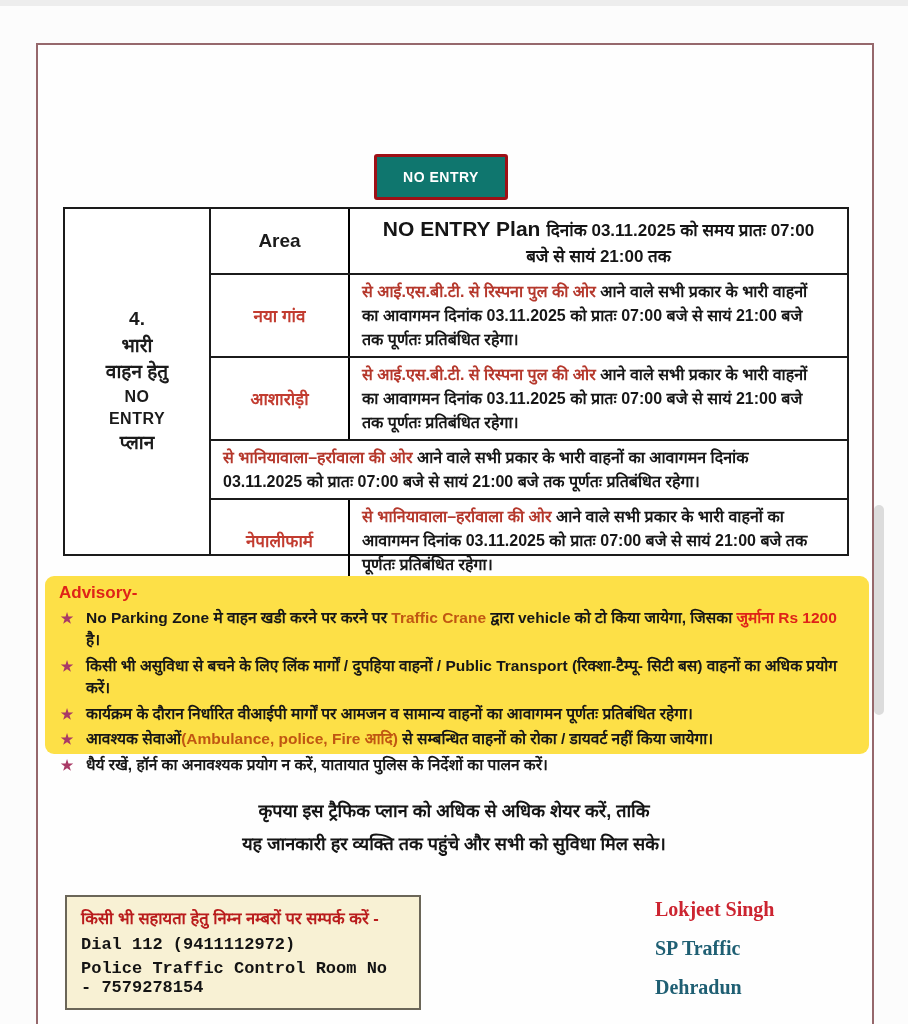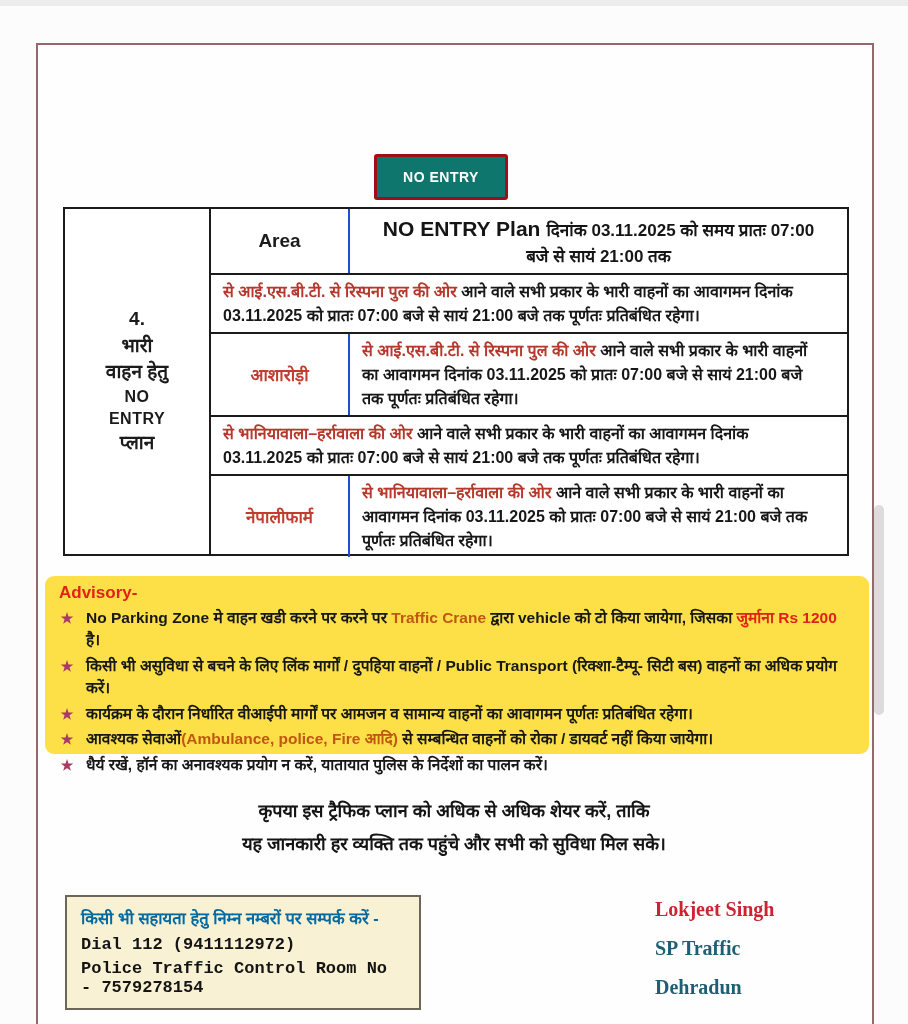--- a/index.html
+++ b/index.html
@@ -31,21 +31,21 @@
     width:144px;border-right:2px solid #1b1b1b;
     display:flex;flex-direction:column;align-items:center;justify-content:center;
     font-weight:bold;font-size:19px;line-height:1.4;text-align:center;color:#1b1b1b;
   }
   .col-group .en{font-size:16px;letter-spacing:.5px;}
   .col-rows{flex:1;display:flex;flex-direction:column;}
   .trow{display:flex;border-bottom:2px solid #1b1b1b;flex:1;}
   .trow:last-child{border-bottom:none;}
   .trow.header{flex:none;height:64px;}
   .cell-area{
-    width:133px;border-right:2px solid #1d4ed8;
+    width:133px;border-right:2px solid #000000;
     display:flex;align-items:center;justify-content:center;
     font-weight:bold;font-size:17px;color:#c23c30;text-align:center;padding:2px;
   }
   .trow.header .cell-area{color:#1b1b1b;font-size:19px;}
   .cell-content{
     flex:1;padding:5px 28px 4px 12px;font-size:16px;font-weight:600;
     line-height:1.5;text-align:left;
   }
   .trow.header .cell-content{
     display:flex;align-items:center;justify-content:flex-start;text-align:center;
@@ -69,21 +69,21 @@
   
   .share-note{
     position:absolute;left:0;top:795px;width:908px;text-align:center;
     font-size:18px;font-weight:bold;color:#141414;line-height:1.85;
   }
   
   .contact-box{
     position:absolute;left:65px;top:895px;width:356px;
     background:#f8f1d4;border:2px solid#6b6658;padding:9px 14px 11px 14px;box-sizing:border-box;
   }
-  .contact-heading{color:#0369a1;font-weight:bold;font-size:16.5px;margin-bottom:6px;}
+  .contact-heading{color:#b91c1c;font-weight:bold;font-size:16.5px;margin-bottom:6px;}
   .contact-line{font-family:Liberation Mono, monospace;font-weight:bold;font-size:17px;color:#141414;margin-top:5px;}
   
   .signature{
     position:absolute;left:655px;top:890px;width:200px;
     font-family:"Liberation Serif", serif;font-weight:bold;font-size:20px;line-height:1.95;
   }
   .sig-name{color:#cc2430;}
   .sig-role,.sig-city{color:#1f5f73;}
   
   .scroll-thumb{
@@ -114,20 +114,21 @@
     <div class="trow header">
       <div class="cell-area">Area</div>
       <div class="cell-content">
         <div>
           <span class="plan-title">NO ENTRY Plan</span><span class="plan-details">दिनांक 03.11.2025 को समय प्रातः 07:00 बजे से सायं 21:00 तक</span>
         </div>
       </div>
     </div>
 
   <div class="trow">
+    <div class="cell-area">नया गांव</div>
     <div class="cell-content"><span class="seg-red">से आई.एस.बी.टी. से रिस्पना पुल की ओर </span><span class="seg-black">आने वाले सभी प्रकार के भारी वाहनों का आवागमन दिनांक 03.11.2025 को प्रातः 07:00 बजे से सायं 21:00 बजे तक पूर्णतः प्रतिबंधित रहेगा।</span></div>
   </div>
 
   <div class="trow">
     <div class="cell-area">आशारोड़ी</div>
     <div class="cell-content"><span class="seg-red">से आई.एस.बी.टी. से रिस्पना पुल की ओर </span><span class="seg-black">आने वाले सभी प्रकार के भारी वाहनों का आवागमन दिनांक 03.11.2025 को प्रातः 07:00 बजे से सायं 21:00 बजे तक पूर्णतः प्रतिबंधित रहेगा।</span></div>
   </div>
 
   <div class="trow">
     <div class="cell-content"><span class="seg-red">से भानियावाला–हर्रावाला की ओर </span><span class="seg-black">आने वाले सभी प्रकार के भारी वाहनों का आवागमन दिनांक 03.11.2025 को प्रातः 07:00 बजे से सायं 21:00 बजे तक पूर्णतः प्रतिबंधित रहेगा।</span></div>

